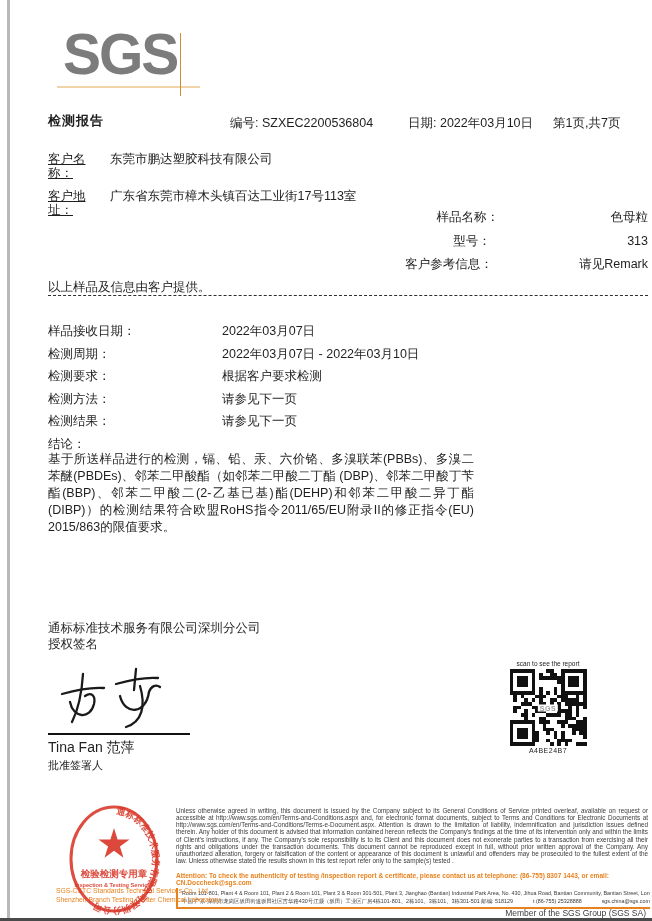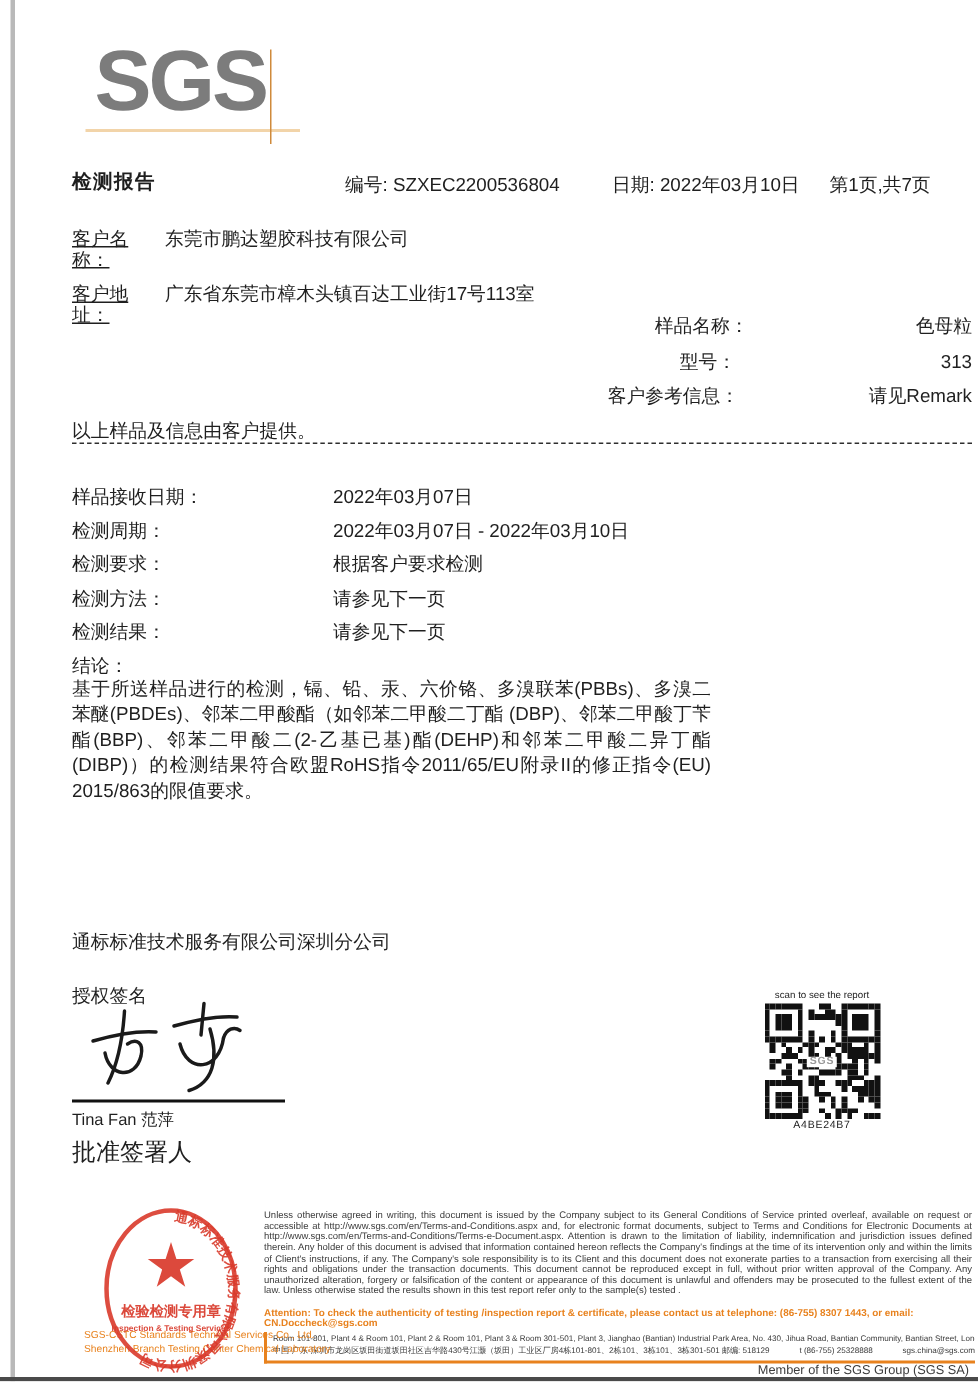--- a/index.html
+++ b/index.html
@@ -33,25 +33,25 @@
   .sample-sec .row { margin-bottom:9.5px;justify-content:flex-end; }
   .note-line { margin-top:-2px; }
   .dashed-sep { position:absolute; left:48px; top:295px; width:600px; border-top:1.3px dashed #2e2e2e; }
   .job-sec { top:324px; }
   .job-sec .row { margin-bottom:8.5px; }
   .conclusion-row { display:flex; margin-top:0;flex-direction:column; }
   .conclusion-text { width:426px; line-height:17px; text-align:justify; }
 
   
   .sig-company { position:absolute; left:48px; top:620px; font-size:12.5px; }
-  .sig-auth    { position:absolute; left:48px; top:656px; font-size:12.5px; }
+  .sig-auth    { position:absolute; left:48px; top:636px; font-size:12.5px; }
   .sig-svg     { position:absolute; left:52px; top:662px; }
   .sig-line    { position:absolute; left:48px; top:733px; width:142px; height:1.6px; background:#111; }
-  .sig-name    { position:absolute; left:48px; top:739px; font-size:11px;text-align:right; }
-  .sig-title   { position:absolute; left:48px; top:758px; font-size:16px; }
+  .sig-name    { position:absolute; left:48px; top:739px; font-size:14px;text-align:right; }
+  .sig-title   { position:absolute; left:48px; top:758px; font-size:11px; }
 
   
   .qr-wrap { position:absolute; left:498px; top:660px; width:100px; text-align:center; }
   .qr-caption { font-size:6.5px; color:#222; margin-bottom:2px; }
   .qr-grid { margin:0 auto; width:77px; height:77px; display:grid;
              grid-template-columns:repeat(21,1fr); grid-template-rows:repeat(21,1fr);
              background:#fff; position:relative; }
   .qr-grid .on { background:#111; }
   .qr-center { position:absolute; left:50%; top:50%; transform:translate(-50%,-50%);
                background:#fff; padding:0 2px; font-size:7px; font-weight:bold; color:#9a9a9a;

